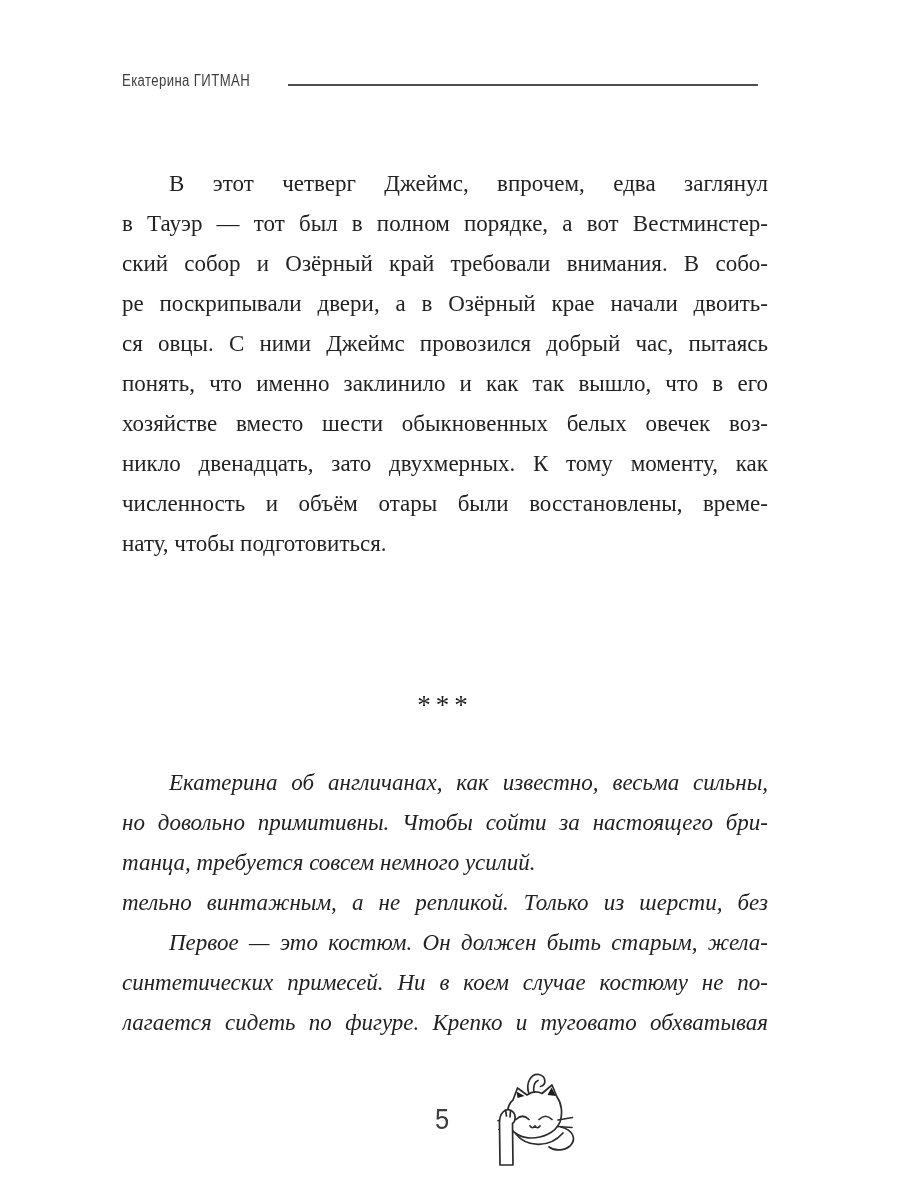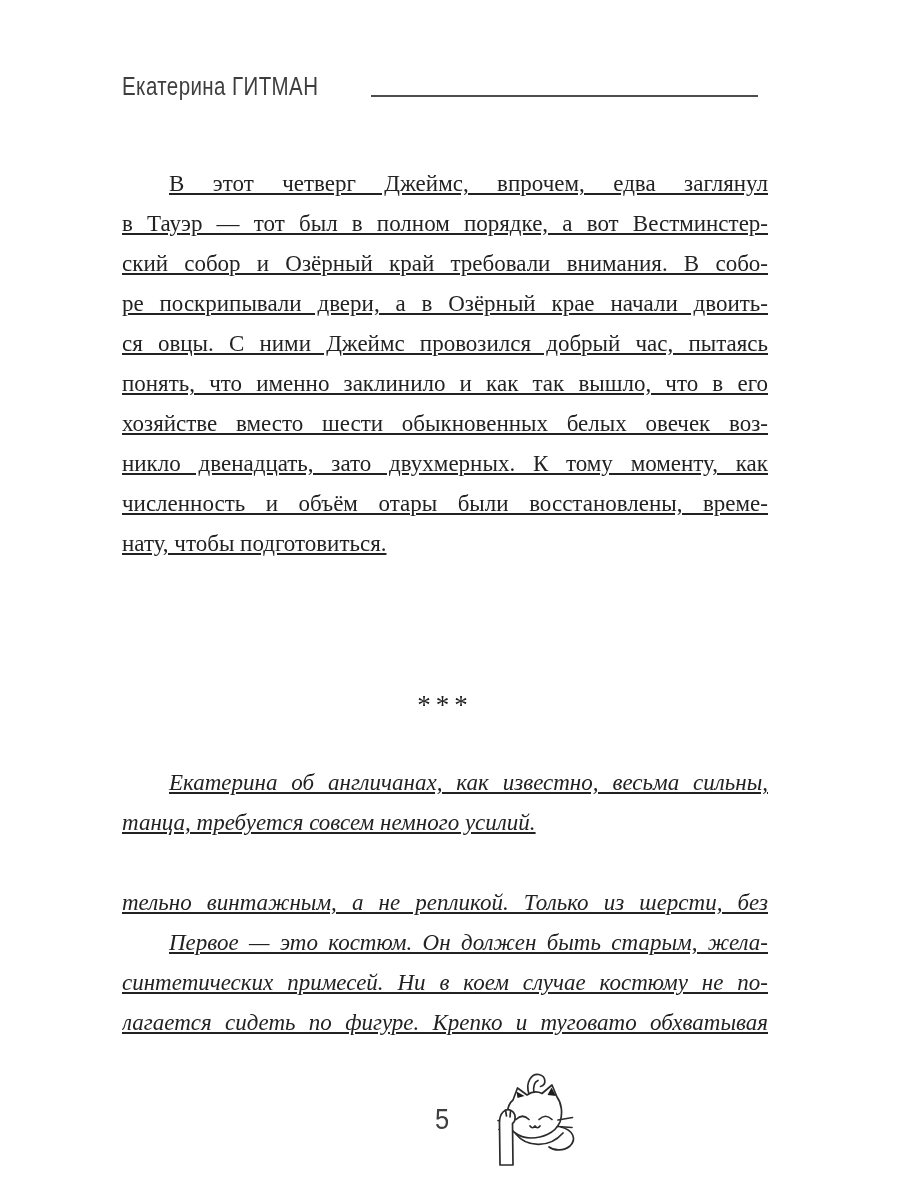--- a/index.html
+++ b/index.html
@@ -4,33 +4,33 @@
 <style>
   html,body { margin:0; padding:0; background:#ffffff; }
   .page {
     position:relative; width:900px; height:1200px; background:#ffffff;
     font-family:"Liberation Serif", serif; color:#222222; overflow:hidden;
   }
   
   .hdr {
     position:absolute; top:72px; left:122px; width:636px;
     display:flex; align-items:flex-end;
-    font-family:"Liberation Sans", sans-serif; color:#3e3e3e; font-size:25px;
+    font-family:"Liberation Sans", sans-serif; color:#3e3e3e; font-size:16px;
   }
   .hdr .author {
     white-space:nowrap; transform:scaleX(0.82); transform-origin:left bottom;
     letter-spacing:0.5px; font-weight:500;
   }
   .hdr .rule { flex:1; border-bottom:2px solid #4d4d4d; margin:0 0 4px 10px; }
   
   .para { position:absolute; left:122px; width:646px; font-size:23px; line-height:40px; }
   .para.p-main   { top:164px; }
   .para.p-ital-1 { top:763px; font-style:italic; }
   .para.p-ital-2 { top:883px; font-style:italic; }
-  .line { text-align:justify; text-align-last:justify; height:40px; overflow:hidden;text-decoration:underline; }
+  .line { text-align:justify; text-align-last:justify; height:40px; overflow:hidden; }
   .line.indent { text-indent:47px; }
   .line.last { text-align-last:left; }
   
   .separator {
     position:absolute; top:685px; left:122px; width:646px;
     text-align:center; font-size:27px; letter-spacing:5px; line-height:40px;
     color:#1f1f1f;
   }
   
   .page-number {
@@ -60,20 +60,21 @@
     <div class="line">хозяйстве вместо шести обыкновенных белых овечек воз-</div>
     <div class="line">никло двенадцать, зато двухмерных. К тому моменту, как</div>
     <div class="line">численность и объём отары были восстановлены, време-</div>
     <div class="line last">нату, чтобы подготовиться.</div>
   </div>
 
   <div class="separator">***</div>
 
   <div class="para p-ital-1">
     <div class="line indent">Екатерина об англичанах, как известно, весьма сильны,</div>
+    <div class="line">но довольно примитивны. Чтобы сойти за настоящего бри-</div>
     <div class="line last">танца, требуется совсем немного усилий.</div>
   </div>
 
   <div class="para p-ital-2">
     <div class="line">тельно винтажным, а не репликой. Только из шерсти, без</div>
     <div class="line indent">Первое — это костюм. Он должен быть старым, жела-</div>
     <div class="line">синтетических примесей. Ни в коем случае костюму не по-</div>
     <div class="line">лагается сидеть по фигуре. Крепко и туговато обхватывая</div>
   </div>
 

